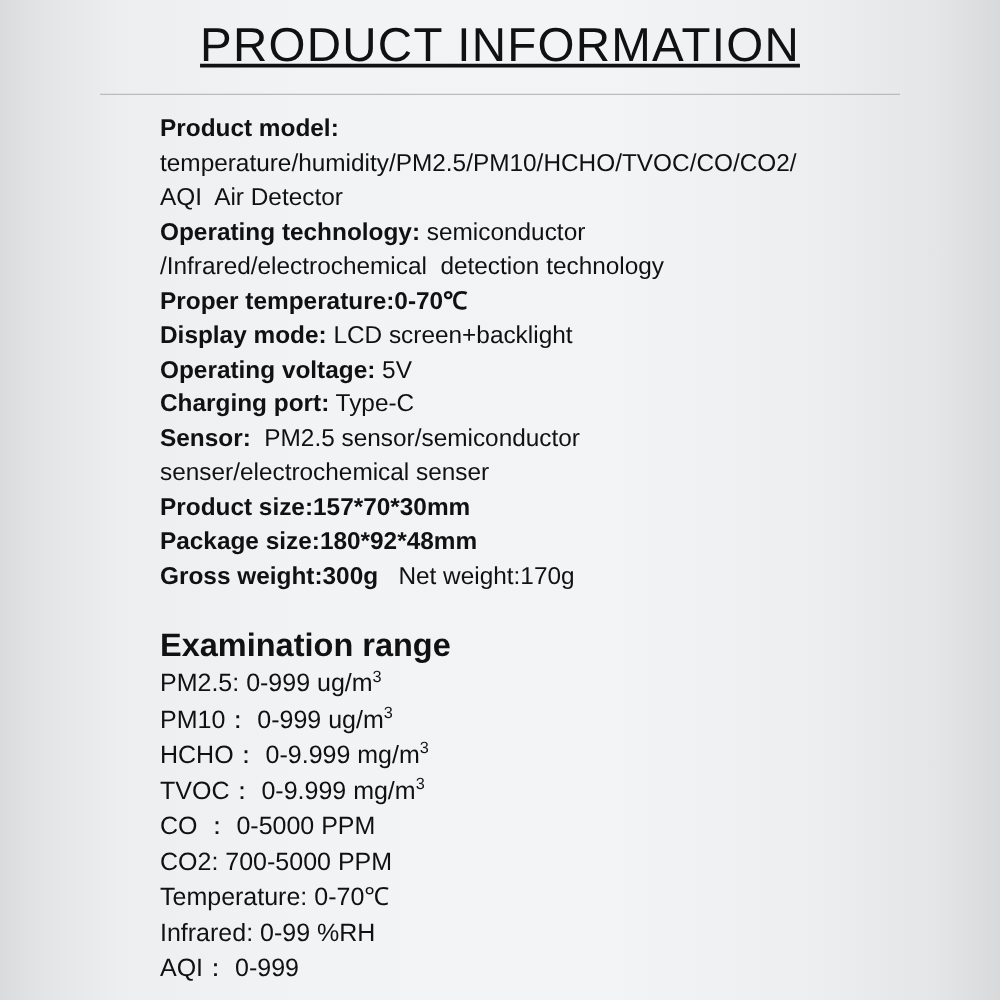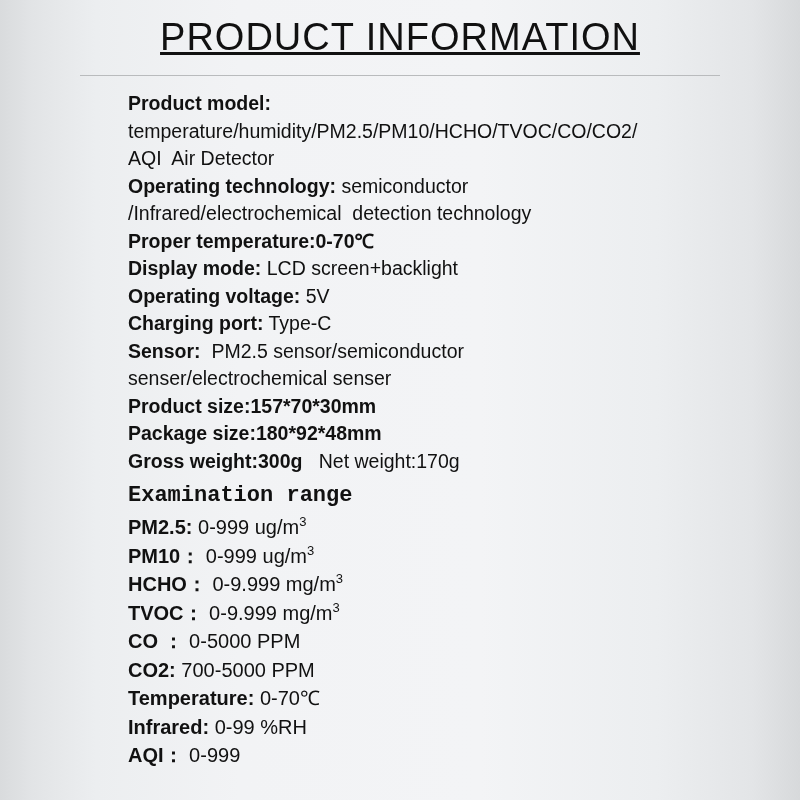--- a/index.html
+++ b/index.html
@@ -40,34 +40,33 @@
   }
   .line {
     font-size: 19.5px;
     line-height: 27.5px;
     white-space: pre-wrap;
     color: #111111;
   }
   .seg-b { font-weight: bold; }
   .seg-n { font-weight: normal; }
   .section-head {
-    font-size: 22px;
+    font-size: 26px;
     font-weight: bold;
     line-height: 34px;
-    margin-top: 0;
+    margin-top: 20px;
     color: #111111;
-    font-family: Liberation Mono, monospace;
   }
   .range-line {
     font-size: 20px;
     line-height: 28.5px;
     color: #111111;
   }
   .range-label {
-    font-weight: bold;
+    font-weight: normal;
   }
   .range-value {
     font-weight: normal;
   }
   sup {
     font-size: 0.65em;
     vertical-align: super;
     line-height: 0;
   }
   .spacer-sm { height: 4px; }

